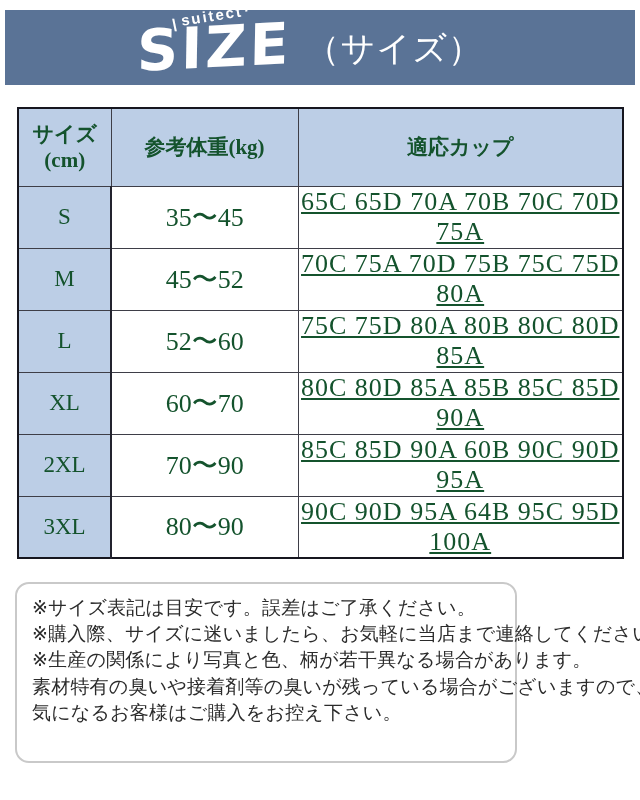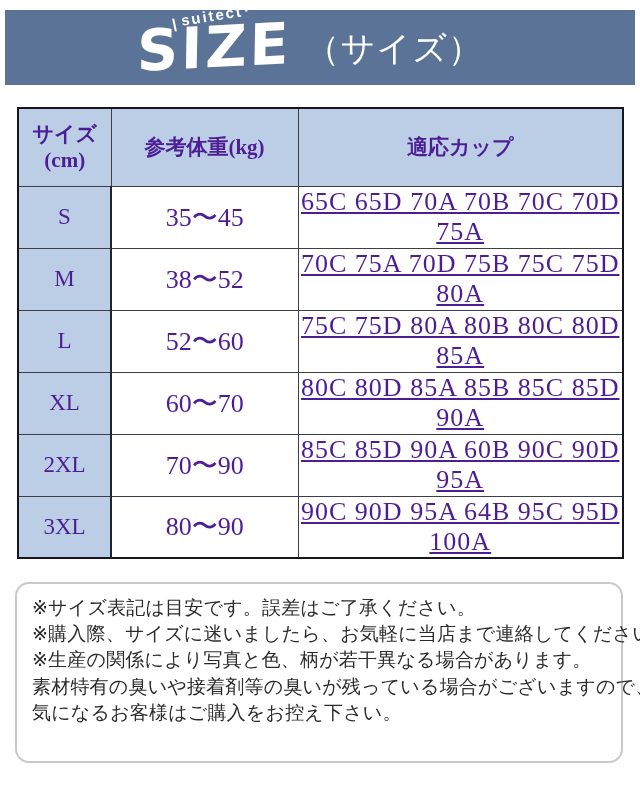--- a/index.html
+++ b/index.html
@@ -51,21 +51,21 @@
     padding-bottom: 3px;
     white-space: nowrap;
   }
 
   
   .size-table {
     position: absolute; left: 17px; top: 107px;
     width: 605px;
     border-collapse: collapse;
     font-family: "Liberation Serif", "DejaVu Serif", serif;
-    color: #4c1d95;
+    color: #14532d;
     table-layout: fixed;
   }
   .size-table th, .size-table td {
     border: 1px solid #3e3e48;
     text-align: center; vertical-align: middle;
   }
   .size-table { border: 2px solid #16161f; }
   .size-table col.c1 { width: 93px; }
   .size-table col.c2 { width: 187px; }
   .size-table col.c3 { width: 325px; }
@@ -79,21 +79,21 @@
   .size-table td.size-cell {
     background: #bccee6;
     font-size: 23px;
     border-right: 2px solid #23232e;
   }
   .size-table td.cups-cell { letter-spacing: 1px; text-decoration: underline; }
 
   
   .notes-box {
     position: absolute; left: 15px; top: 582px;
-    width: 608px; height: 181px;
+    width: 502px; height: 181px;
     border: 2px solid #c9c9c9;
     border-radius: 14px;
     padding: 11px 15px;
     color: #2b2b2b;
     font-size: 19px;
     line-height: 26.2px;
     letter-spacing: 0.2px;
   }
   .notes-box p { white-space: nowrap; }
 </style>
@@ -129,21 +129,21 @@
       </tr>
     </thead>
     <tbody>
       <tr>
         <td class="size-cell">S</td>
         <td class="weight-cell">35〜45</td>
         <td class="cups-cell">65C 65D 70A 70B 70C 70D 75A</td>
       </tr>
       <tr>
         <td class="size-cell">M</td>
-        <td class="weight-cell">38〜52</td>
+        <td class="weight-cell">45〜52</td>
         <td class="cups-cell">70C 75A 70D 75B 75C 75D 80A</td>
       </tr>
       <tr>
         <td class="size-cell">L</td>
         <td class="weight-cell">52〜60</td>
         <td class="cups-cell">75C 75D 80A 80B 80C 80D 85A</td>
       </tr>
       <tr>
         <td class="size-cell">XL</td>
         <td class="weight-cell">60〜70</td>

